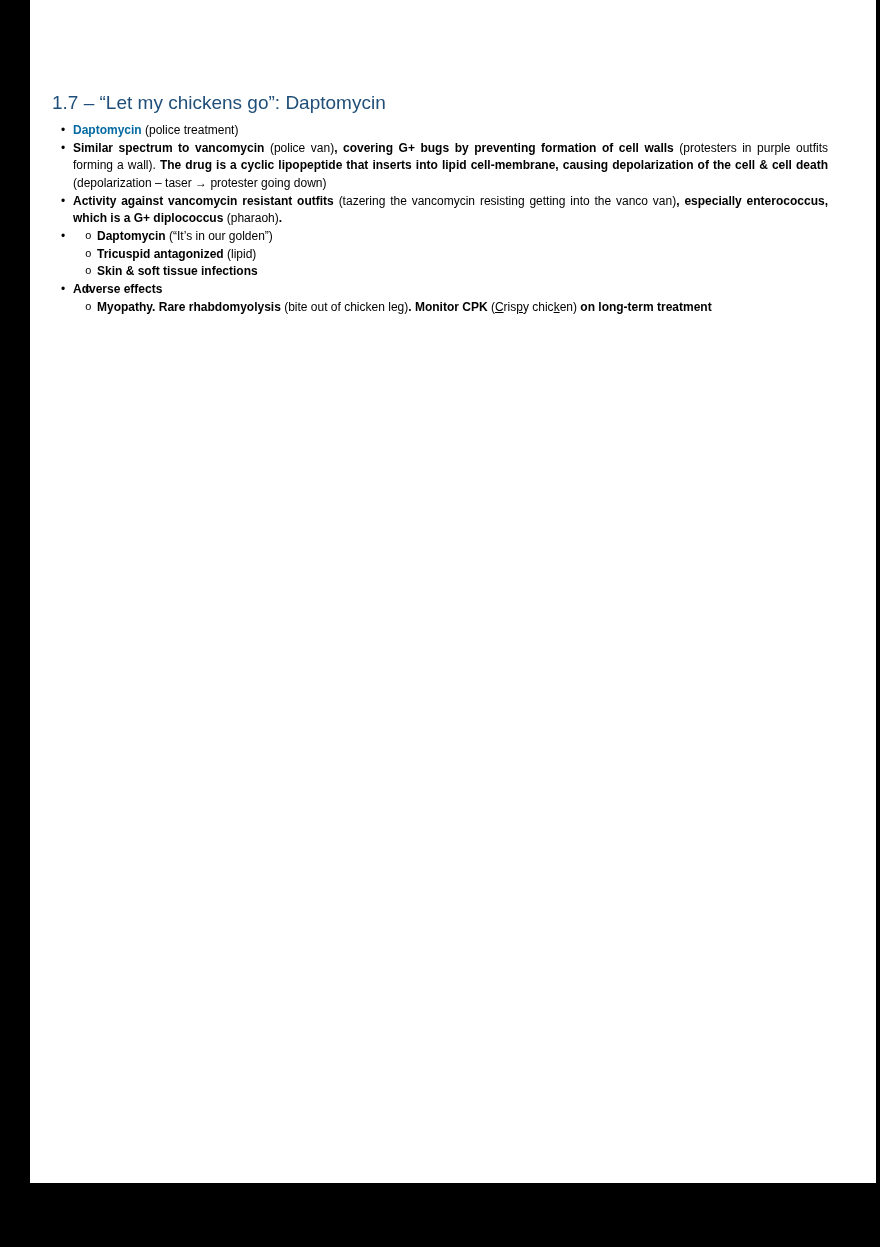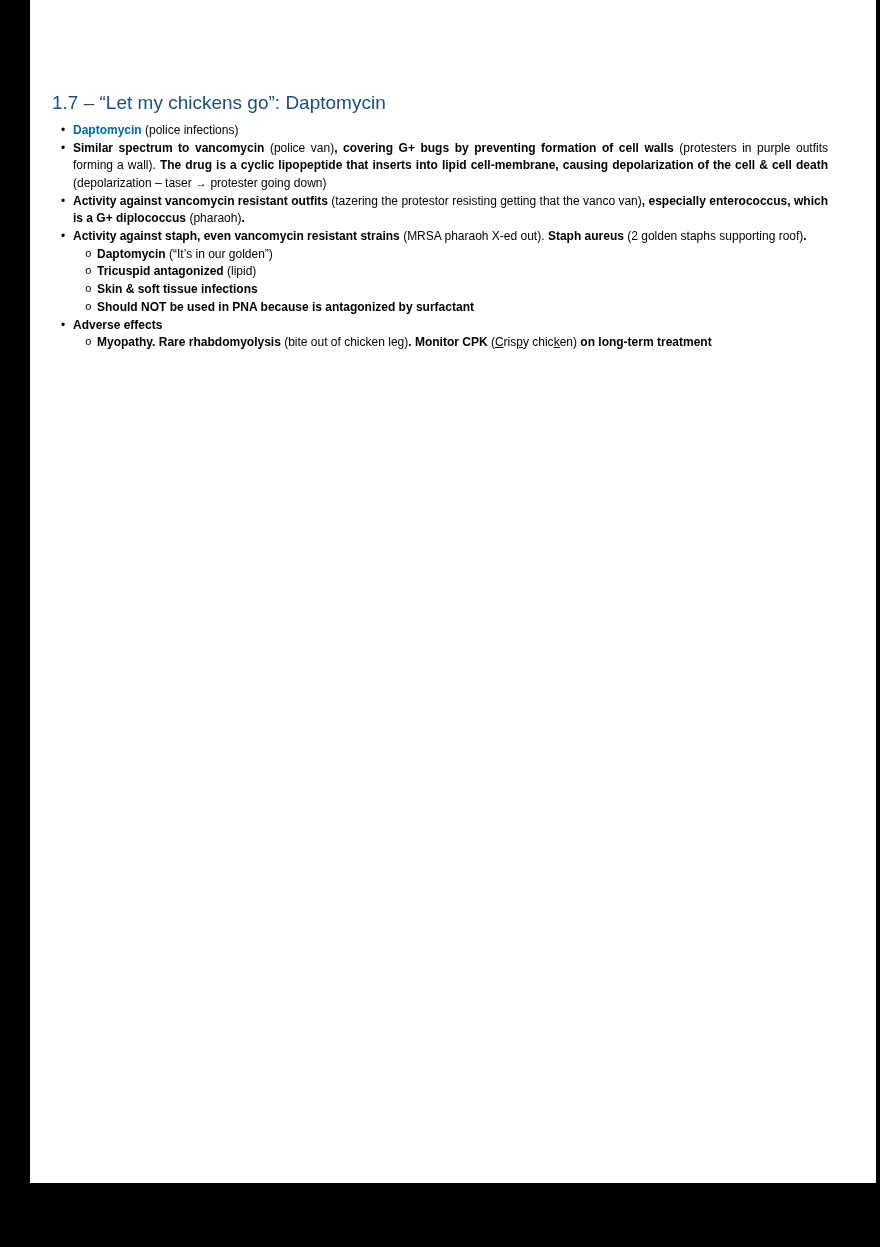--- a/index.html
+++ b/index.html
@@ -56,25 +56,25 @@
   .seg-bold { font-weight: bold; }
   .seg-underline { text-decoration: underline; }
 </style>
 </head>
 <body>
 
 <div class="frame">
   <div class="page">
     <h1 class="title" style="color: rgb(31, 78, 121);">1.7 – “Let my chickens go”: Daptomycin</h1>
     <div class="list" id="notes-list">
-        <div class="li level1"><span class="marker">•</span><span class="text"><span class="seg-bold" style="color: #0369a1; text-align: center;">Daptomycin</span><span> (police infections)</span></span></div>
+        <div class="li level1"><span class="marker">•</span><span class="text"><span class="seg-bold" style="color: #0369a1; text-align: center;">Daptomycin</span><span> (police treatment)</span></span></div>
         <div class="li level1 justify"><span class="marker">•</span><span class="text"><span class="seg-bold">Similar spectrum to vancomycin</span><span> (police van)</span><span class="seg-bold">, covering G+ bugs by preventing formation of cell walls</span><span> (protesters in purple outfits forming a wall). </span><span class="seg-bold">The drug is a cyclic lipopeptide that inserts into lipid cell-membrane, causing depolarization of the cell &amp; cell death</span><span> (depolarization – taser → protester going down)</span></span></div>
-        <div class="li level1 justify"><span class="marker">•</span><span class="text"><span class="seg-bold">Activity against vancomycin resistant outfits</span><span> (tazering the protestor resisting getting that the vanco van)</span><span class="seg-bold">, especially enterococcus, which is a G+ diplococcus</span><span> (pharaoh)</span><span class="seg-bold">.</span></span></div>
-        <div class="li level1 justify"><span class="marker">•</span><span class="text"><span class="seg-bold">Activity against staph, even vancomycin resistant strains</span><span> (MRSA pharaoh X-ed out). </span><span class="seg-bold">Staph aureus</span><span> (2 golden staphs supporting roof)</span><span class="seg-bold">.</span></span></div>
+        <div class="li level1 justify"><span class="marker">•</span><span class="text"><span class="seg-bold">Activity against vancomycin resistant outfits</span><span> (tazering the vancomycin resisting getting into the vanco van)</span><span class="seg-bold">, especially enterococcus, which is a G+ diplococcus</span><span> (pharaoh)</span><span class="seg-bold">.</span></span></div>
+        <div class="li level1 justify"><span class="marker">•</span></div>
         <div class="li level2"><span class="marker">o</span><span class="text"><span class="seg-bold">Daptomycin</span><span> (“It’s in our golden”)</span></span></div>
         <div class="li level2"><span class="marker">o</span><span class="text"><span class="seg-bold">Tricuspid antagonized</span><span> (lipid)</span></span></div>
         <div class="li level2"><span class="marker">o</span><span class="text"><span class="seg-bold">Skin &amp; soft tissue infections</span></span></div>
-        <div class="li level2"><span class="marker">o</span><span class="text"><span class="seg-bold">Should NOT be used in PNA because is antagonized by surfactant</span></span></div>
+        <div class="li level2"><span class="marker">o</span></div>
         <div class="li level1"><span class="marker">•</span><span class="text"><span class="seg-bold">Adverse effects</span></span></div>
         <div class="li level2"><span class="marker">o</span><span class="text"><span class="seg-bold">Myopathy. Rare rhabdomyolysis</span><span> (bite out of chicken leg)</span><span class="seg-bold">. Monitor CPK</span><span> (</span><span class="seg-underline">C</span><span>ris</span><span class="seg-underline">p</span><span>y chic</span><span class="seg-underline">k</span><span>en)</span><span class="seg-bold"> on long-term treatment</span></span></div>
       </div>
   </div>
 </div>
 
 </body></html>

